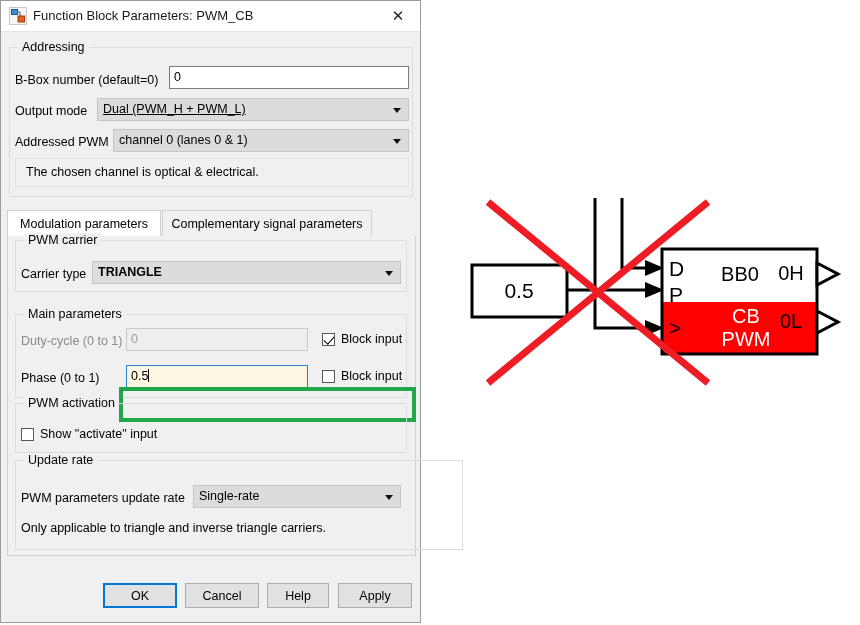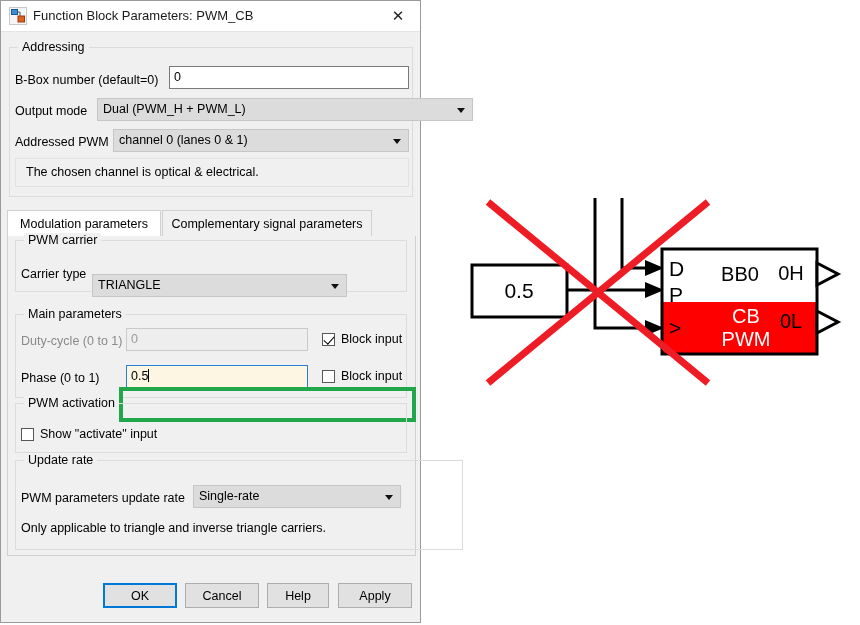--- a/index.html
+++ b/index.html
@@ -164,21 +164,21 @@
   <div id="content">
 
     <div class="group" style="left:8px;top:15px;width:404px;height:150px;">
       <span class="group-title">Addressing</span>
     </div>
 
     <span class="lbl" style="left:14px;top:41px;">B-Box number (default=0)</span>
     <div class="tinput" style="left:168px;top:34px;width:240px;">0</div>
 
     <span class="lbl" style="left:14px;top:72px;">Output mode</span>
-    <div class="combo" style="left:96px;top:66px;width:376px;">
+    <div class="combo" style="left:96px;top:66px;width:312px;text-decoration:underline;">
       <span>Dual (PWM_H + PWM_L)</span>
       <span class="arw"></span>
     </div>
 
     <span class="lbl" style="left:14px;top:103px;">Addressed PWM</span>
     <div class="combo" style="left:112px;top:97px;width:296px;">
       <span>channel 0 (lanes 0 &amp; 1)</span>
       <span class="arw"></span>
     </div>
 
@@ -193,21 +193,21 @@
       <div class="tab active" style="left:0;width:154px;">
         <span>Modulation parameters</span>
       </div>
     </div>
     <div id="tabpanel"></div>
 
     <div class="group" style="left:14px;top:208px;width:392px;height:52px;">
       <span class="group-title">PWM carrier</span>
     </div>
     <span class="lbl" style="left:20px;top:235px;">Carrier type</span>
-    <div class="combo" style="left:91px;top:242px;width:255px;">
+    <div class="combo" style="left:91px;top:229px;width:309px;font-weight:bold;">
       <span>TRIANGLE</span>
       <span class="arw"></span>
     </div>
 
     <div class="group" style="left:14px;top:282px;width:392px;height:84px;">
       <span class="group-title">Main parameters</span>
     </div>
 
     <span class="lbl dim" style="left:20px;top:302px;">Duty-cycle (0 to 1)</span>
     <div class="tinput disabled" style="left:125px;top:296px;width:182px;">0</div>

